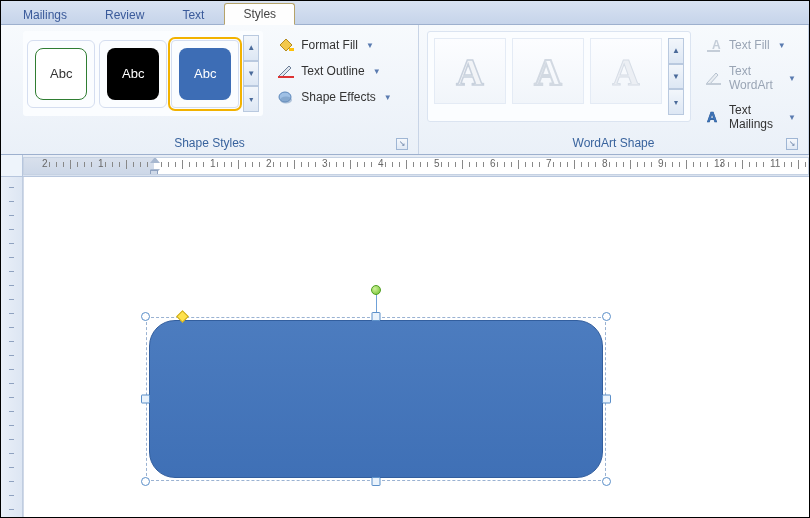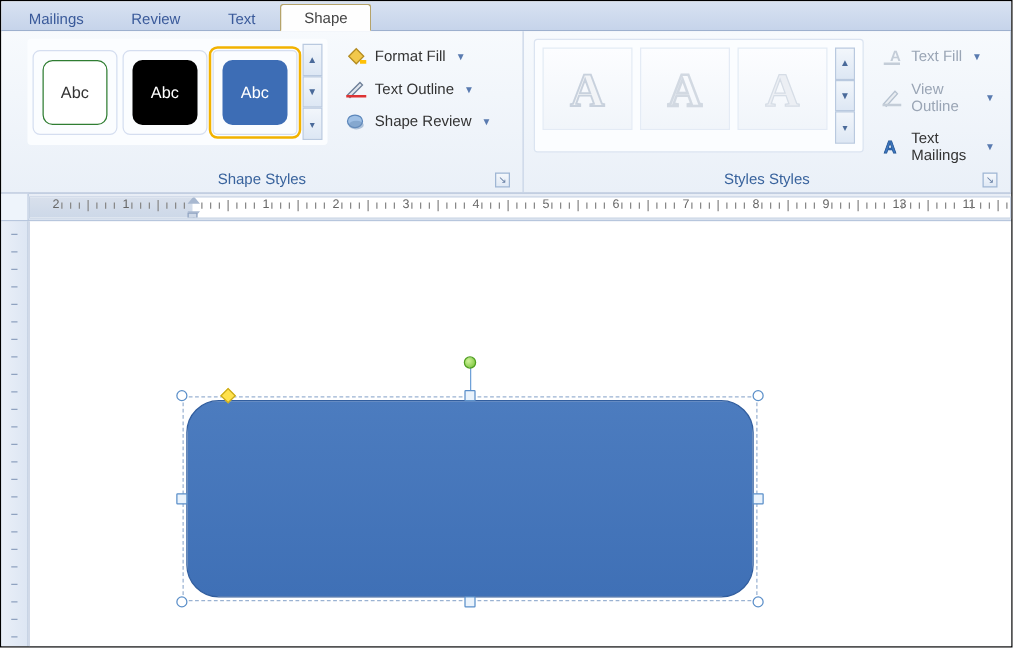--- a/index.html
+++ b/index.html
@@ -336,21 +336,21 @@
     transform: rotate(45deg);
   }
 </style>
 </head>
 <body>
 
 <div class="tabs">
   <div class="tab">Mailings</div>
   <div class="tab">Review</div>
   <div class="tab">Text</div>
-  <div class="tab active">Shape</div>
+  <div class="tab active">Styles</div>
 </div>
 
 <div class="ribbon">
 
   <div class="group" style="width:418px">
     <div class="group-body">
       <div class="style-gallery">
         <div class="style-thumb">
           <div class="thumb-inner t1">Abc</div>
         </div>
@@ -387,21 +387,21 @@
           <span>Text Outline</span>
           <span class="chev">▼</span>
         </div>
         <div class="cmd">
           <span class="ico">
             <svg width="18" height="16" viewBox="0 0 18 16">
                 <ellipse cx="8" cy="8" rx="6" ry="5" fill="#9fc0e5" stroke="#5c87bb"></ellipse>
                 <ellipse cx="9" cy="11" rx="6" ry="3.5" fill="#6c8fba" opacity=".5"></ellipse>
               </svg>
           </span>
-          <span>Shape Review</span>
+          <span>Shape Effects</span>
           <span class="chev">▼</span>
         </div>
       </div>
     </div>
     <div class="group-label">
       <span>Shape Styles</span>
       <span class="group-launcher">↘</span>
     </div>
   </div>
 
@@ -440,36 +440,36 @@
           <span>Text Fill</span>
           <span class="chev">▼</span>
         </div>
         <div class="cmd">
           <span class="ico">
             <svg width="18" height="16" viewBox="0 0 18 16">
                 <path d="M2 13 L11 3 L13 5 L4 15 Z" fill="#e9edf2" stroke="#b6c2d0"></path>
                 <rect x="1" y="13" width="15" height="2" fill="#c4cdd8"></rect>
               </svg>
           </span>
-          <span>View Outline</span>
+          <span>Text WordArt</span>
           <span class="chev">▼</span>
         </div>
         <div class="cmd enabled">
           <span class="ico">
             <svg width="18" height="16" viewBox="0 0 18 16">
                 <text x="2" y="13" font-size="14" font-weight="bold" fill="#3f78c0" stroke="#1d4f8f" stroke-width="0.6">A</text>
               </svg>
           </span>
           <span>Text Mailings</span>
           <span class="chev">▼</span>
         </div>
       </div>
     </div>
     <div class="group-label">
-      <span>Styles Styles</span>
+      <span>WordArt Shape</span>
       <span class="group-launcher">↘</span>
     </div>
   </div>
 </div>
 
 <div class="ruler-wrap">
   <div class="ruler-left"></div>
   <div class="ruler" id="ruler">
     <div class="margin" style="left:0;width:130px"></div>
     <div class="indent-top" style="left:126px"></div>

